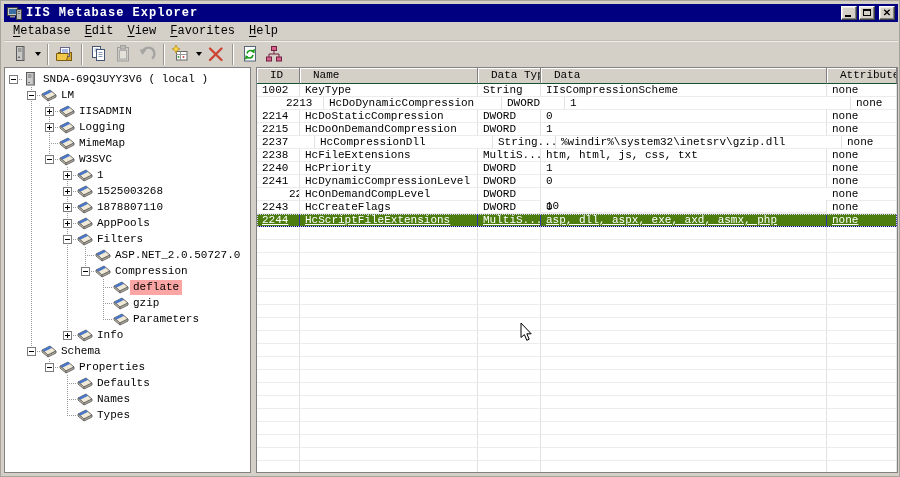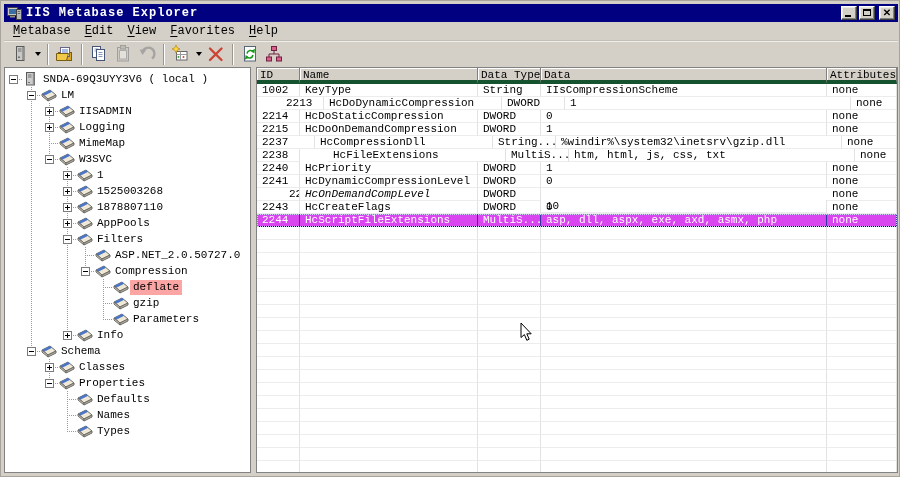--- a/index.html
+++ b/index.html
@@ -51,28 +51,28 @@
     background:repeating-linear-gradient(to right,#9a9a9a 0 1px,transparent 1px 2px);}
   .expbox{position:absolute;left:4px;top:4px;width:9px;height:9px;background:#fff;border:1px solid #7b7b7b;z-index:2;}
   .expbox::before{content:"";position:absolute;left:1px;top:3px;width:5px;height:1px;background:#000;}
   .expbox.plus::after{content:"";position:absolute;left:3px;top:1px;width:1px;height:5px;background:#000;}
   .ticon{width:17px;height:16px;flex:0 0 auto;position:relative;}
   .ticon svg{position:absolute;left:0;top:0;}
   .tlabel{padding:1px 3px 1px 3px;line-height:13px;}
   .tlabel.sel{background:#fca5a5;}
   
   .list-header{display:flex;height:16px;background:#d4d0c8;font-size:11px;}
-  .hcell{height:16px;border-right:1px solid #808080;border-bottom:4px solid #14532d;
-    box-shadow:inset 1px 1px 0 #fff;padding:1px 0 0 3px;white-space:nowrap;overflow:hidden;flex:0 0 auto;}
+  .hcell{height:16px;border-right:1px solid #808080;border-bottom:1px solid #14532d;
+    box-shadow:inset 1px 1px 0 #fff;padding:1px 0 0 13px;white-space:nowrap;overflow:hidden;flex:0 0 auto;}
   .hcell.last{flex:1 1 auto;}
   .lrow{display:flex;height:13px;font-size:11px;line-height:12px;}
   .lcell{height:13px;border-right:1px solid #e2e2e2;border-bottom:1px solid #ececec;
     padding:0 0 0 5px;white-space:nowrap;overflow:hidden;flex:0 0 auto;}
   .lcell.last{flex:1 1 auto;}
-  .lrow.sel{background:#d946ef;color:#fff;outline:1px dotted #d0d0f4;outline-offset:-1px;}
+  .lrow.sel{background:#4d7c0f;color:#fff;outline:1px dotted #d0d0f4;outline-offset:-1px;text-decoration:underline;}
   .lrow.sel .lcell{border-right-color:#3535a0;border-bottom-color:#000080;}
   
   .cursor{position:absolute;left:519px;top:322px;z-index:50;pointer-events:none;}
 </style>
 </head>
 <body>
 
 <div class="window">
 
   <div class="titlebar">
@@ -599,39 +599,20 @@
             <polygon points="7,12 15,8 15,10 7,14" fill="#b8b09a" stroke="#6b6b6b"></polygon>
           </svg>
         </span>
         <span class="tlabel">Schema</span>
       </div>
       <div class="trow">
         <span class="tcell"></span>
         <span class="tcell"></span>
         <span class="tcell">
           <span class="vguide top"></span>
-          <span class="vguide bot"></span>
-          <span class="hstub"></span>
-          <span class="expbox plus"></span>
-        </span>
-        <span class="ticon">
-          <svg width="16" height="16" viewBox="0 0 16 16">
-            <polygon points="1,7 9,3 15,8 7,12" fill="#efe9d6" stroke="#6b6b6b"></polygon>
-            <polygon points="1,7 9,3 11.2,4.8 3.2,8.8" fill="#4a76c8"></polygon>
-            <polygon points="1,7 7,12 7,14 1,9" fill="#cfc7ae" stroke="#6b6b6b"></polygon>
-            <polygon points="7,12 15,8 15,10 7,14" fill="#b8b09a" stroke="#6b6b6b"></polygon>
-          </svg>
-        </span>
-        <span class="tlabel">Classes</span>
-      </div>
-      <div class="trow">
-        <span class="tcell"></span>
-        <span class="tcell"></span>
-        <span class="tcell">
-          <span class="vguide top"></span>
           <span class="hstub"></span>
           <span class="expbox"></span>
         </span>
         <span class="ticon">
           <svg width="16" height="16" viewBox="0 0 16 16">
             <polygon points="1,7 9,3 15,8 7,12" fill="#efe9d6" stroke="#6b6b6b"></polygon>
             <polygon points="1,7 9,3 11.2,4.8 3.2,8.8" fill="#4a76c8"></polygon>
             <polygon points="1,7 7,12 7,14 1,9" fill="#cfc7ae" stroke="#6b6b6b"></polygon>
             <polygon points="7,12 15,8 15,10 7,14" fill="#b8b09a" stroke="#6b6b6b"></polygon>
           </svg>
@@ -736,42 +717,42 @@
         </div>
         <div class="lrow">
           <span class="lcell" style="width: 58px;">2237</span>
           <span class="lcell" style="width: 178px;">HcCompressionDll</span>
           <span class="lcell" style="width: 63px;">String...</span>
           <span class="lcell" style="width: 286px;">%windir%\system32\inetsrv\gzip.dll</span>
           <span class="lcell last">none</span>
         </div>
         <div class="lrow">
           <span class="lcell" style="width: 43px;">2238</span>
-          <span class="lcell" style="width: 178px; margin-left: 28px;">HcFileExtensions</span>
+          <span class="lcell" style="width: 178px;">HcFileExtensions</span>
           <span class="lcell" style="width: 63px;">MultiS...</span>
           <span class="lcell" style="width: 286px;">htm, html, js, css, txt</span>
           <span class="lcell last">none</span>
         </div>
         <div class="lrow">
           <span class="lcell" style="width: 43px;">2240</span>
           <span class="lcell" style="width: 178px;">HcPriority</span>
           <span class="lcell" style="width: 63px;">DWORD</span>
           <span class="lcell" style="width: 286px;">1</span>
           <span class="lcell last">none</span>
         </div>
         <div class="lrow">
           <span class="lcell" style="width: 43px;">2241</span>
           <span class="lcell" style="width: 178px;">HcDynamicCompressionLevel</span>
           <span class="lcell" style="width: 63px;">DWORD</span>
           <span class="lcell" style="width: 286px;">0</span>
           <span class="lcell last">none</span>
         </div>
         <div class="lrow">
           <span class="lcell" style="width: 43px; padding-left: 32px;">2242</span>
-          <span class="lcell" style="width: 178px; font-style: italic;">HcOnDemandCompLevel</span>
+          <span class="lcell" style="width: 178px;">HcOnDemandCompLevel</span>
           <span class="lcell" style="width: 63px;">DWORD</span>
           <span class="lcell" style="width: 286px; margin-top: 12px;">10</span>
           <span class="lcell last">none</span>
         </div>
         <div class="lrow">
           <span class="lcell" style="width: 43px;">2243</span>
           <span class="lcell" style="width: 178px;">HcCreateFlags</span>
           <span class="lcell" style="width: 63px;">DWORD</span>
           <span class="lcell" style="width: 286px;">0</span>
           <span class="lcell last">none</span>

